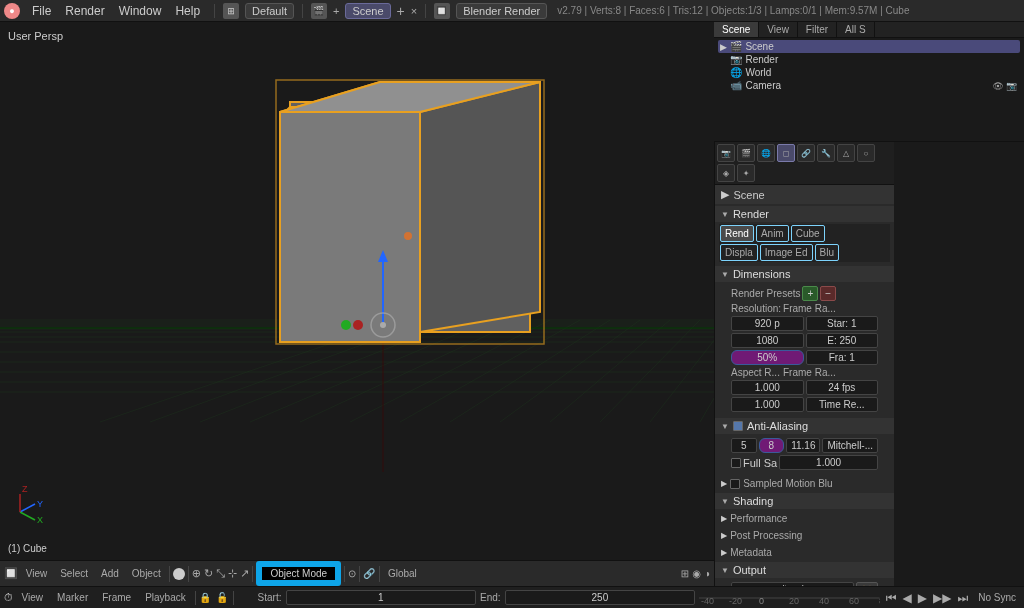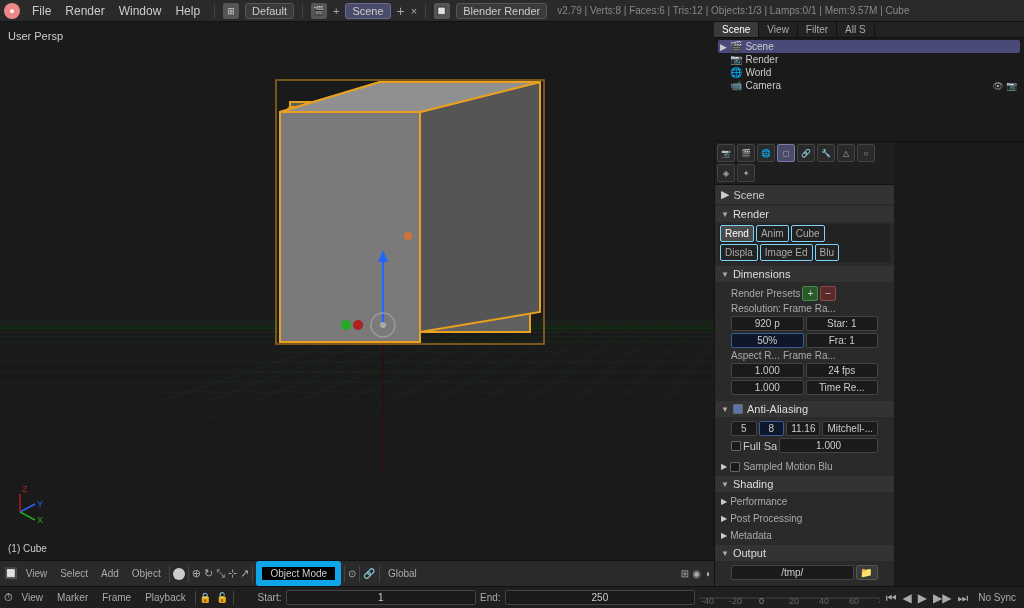--- a/index.html
+++ b/index.html
@@ -135,22 +135,23 @@
       flex: 1;
       background: #1a1a1a;
       border: 1px solid #444;
       border-radius: 2px;
       padding: 1px 4px;
       font-size: 10px;
       color: #ccc;
       text-align: center;
     }
     .prop-field-blue {
-      background: #0f172a;
+      background: #701a75;
       border-color: #3a5a9a;
+      border-radius: 6px;
     }
     .prop-btn {
       background: #3a3a3a;
       border: 1px solid #555;
       border-radius: 2px;
       padding: 1px 4px;
       font-size: 10px;
       color: #ccc;
       cursor: pointer;
     }
@@ -433,20 +434,24 @@
           </div>
           <div class="prop-row">
             <span class="prop-label">Resolution:</span>
             <span class="prop-label">Frame Ra...</span>
           </div>
           <div class="prop-row">
             <div class="prop-field">920 p</div>
             <div class="prop-field">Star: 1</div>
           </div>
           <div class="prop-row">
+            <div class="prop-field">1080</div>
+            <div class="prop-field">E: 250</div>
+          </div>
+          <div class="prop-row">
             <div class="prop-field prop-field-blue">50%</div>
             <div class="prop-field">Fra: 1</div>
           </div>
           <div class="prop-row">
             <span class="prop-label">Aspect R...</span>
             <span class="prop-label">Frame Ra...</span>
           </div>
           <div class="prop-row">
             <div class="prop-field">1.000</div>
             <div class="prop-field">24 fps</div>

